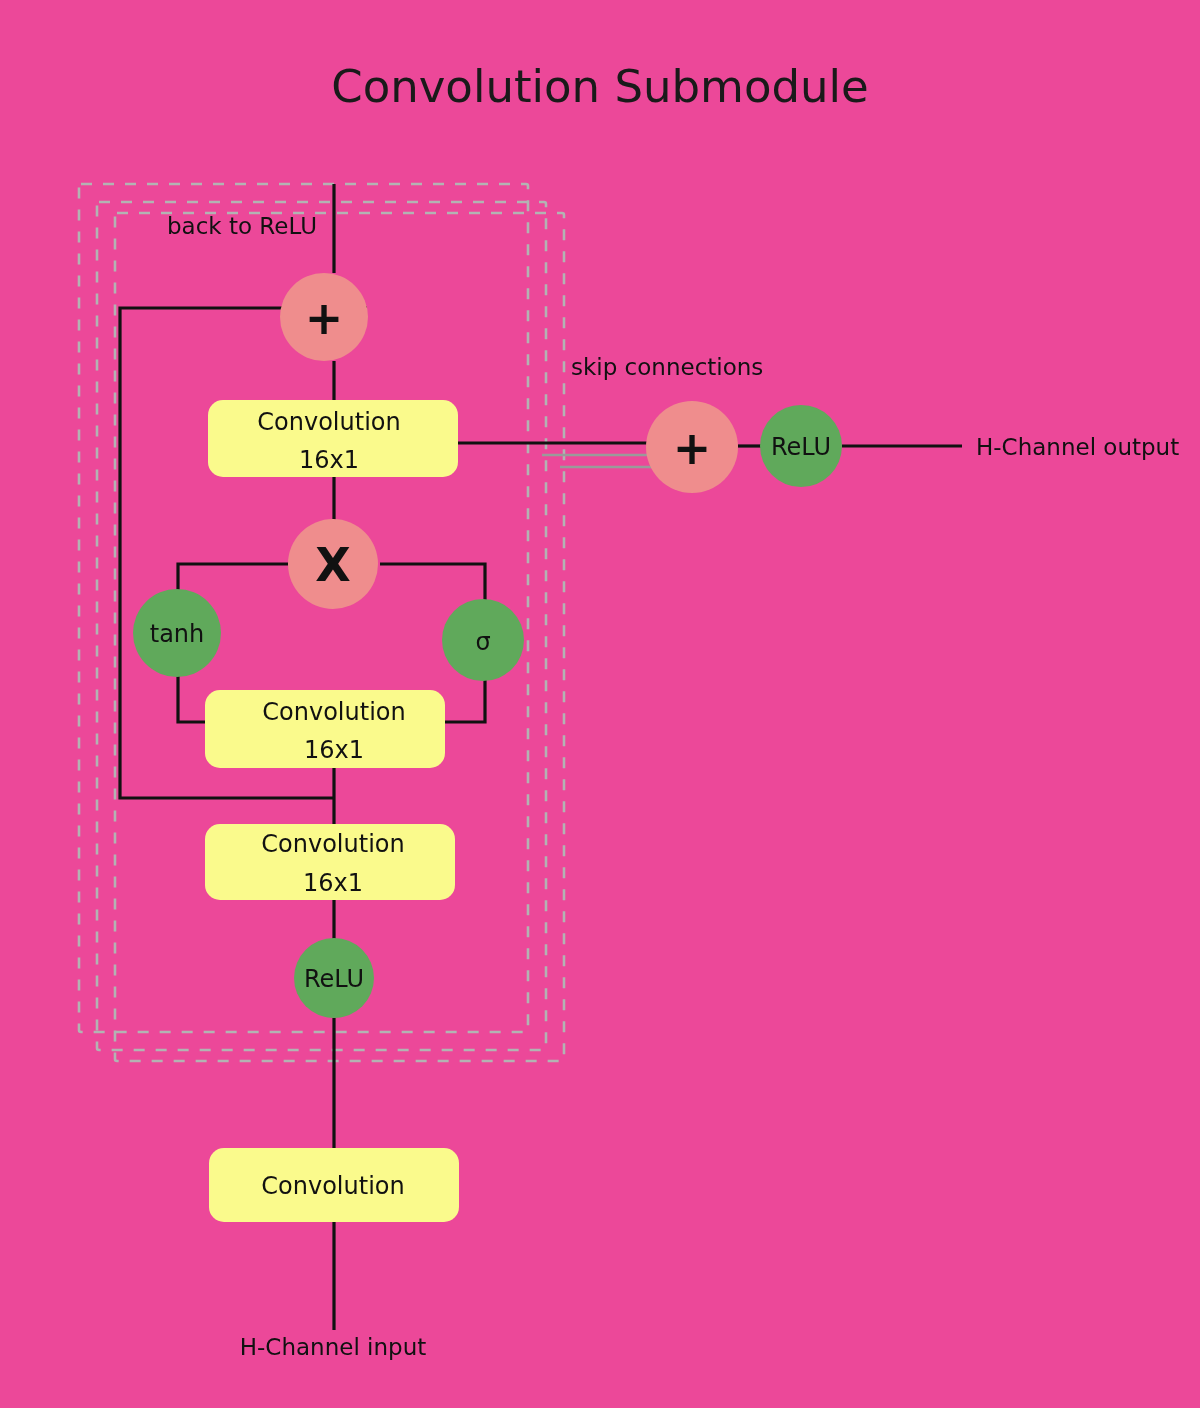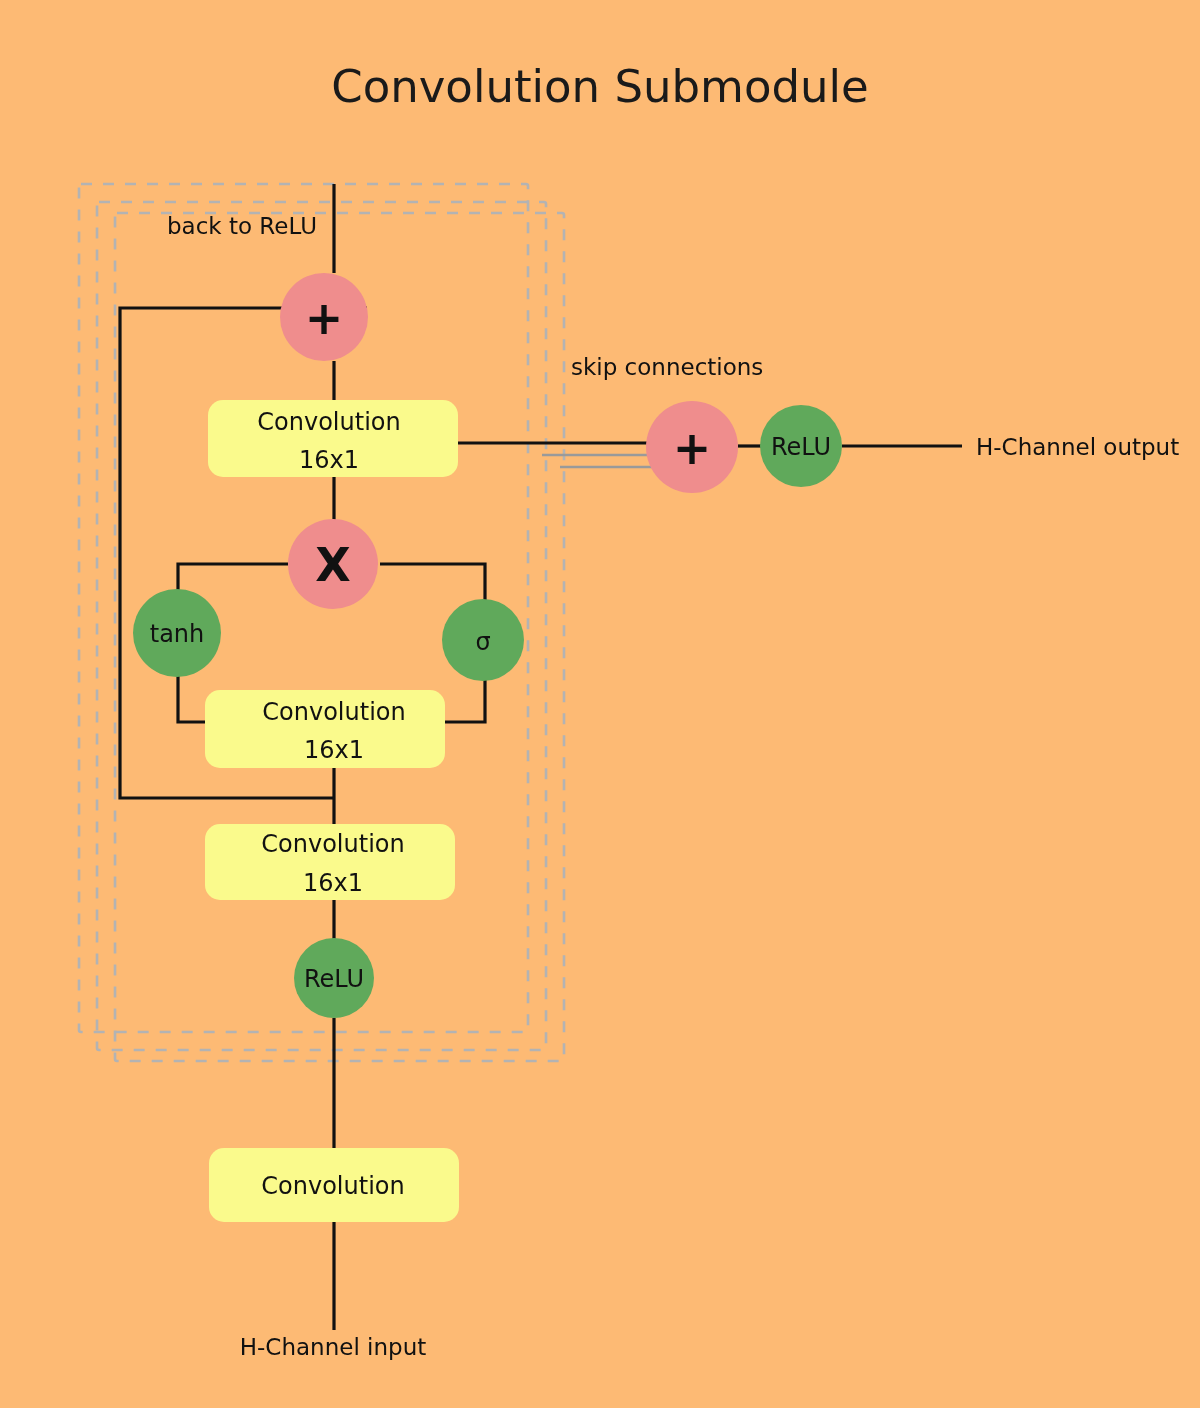--- a/index.html
+++ b/index.html
@@ -7,21 +7,21 @@
     padding: 0;
     background: #ffffff;
   }
   body {
     font-family: "DejaVu Sans", "Liberation Sans", sans-serif;
   }
   #canvas {
     position: relative;
     width: 1200px;
     height: 1408px;
-    background: #fdba74;
+    background: #ec4899;
     overflow: hidden;
   }
   #diagram-svg {
     position: absolute;
     left: 0;
     top: 0;
     width: 1200px;
     height: 1408px;
   }
   .title-text {

